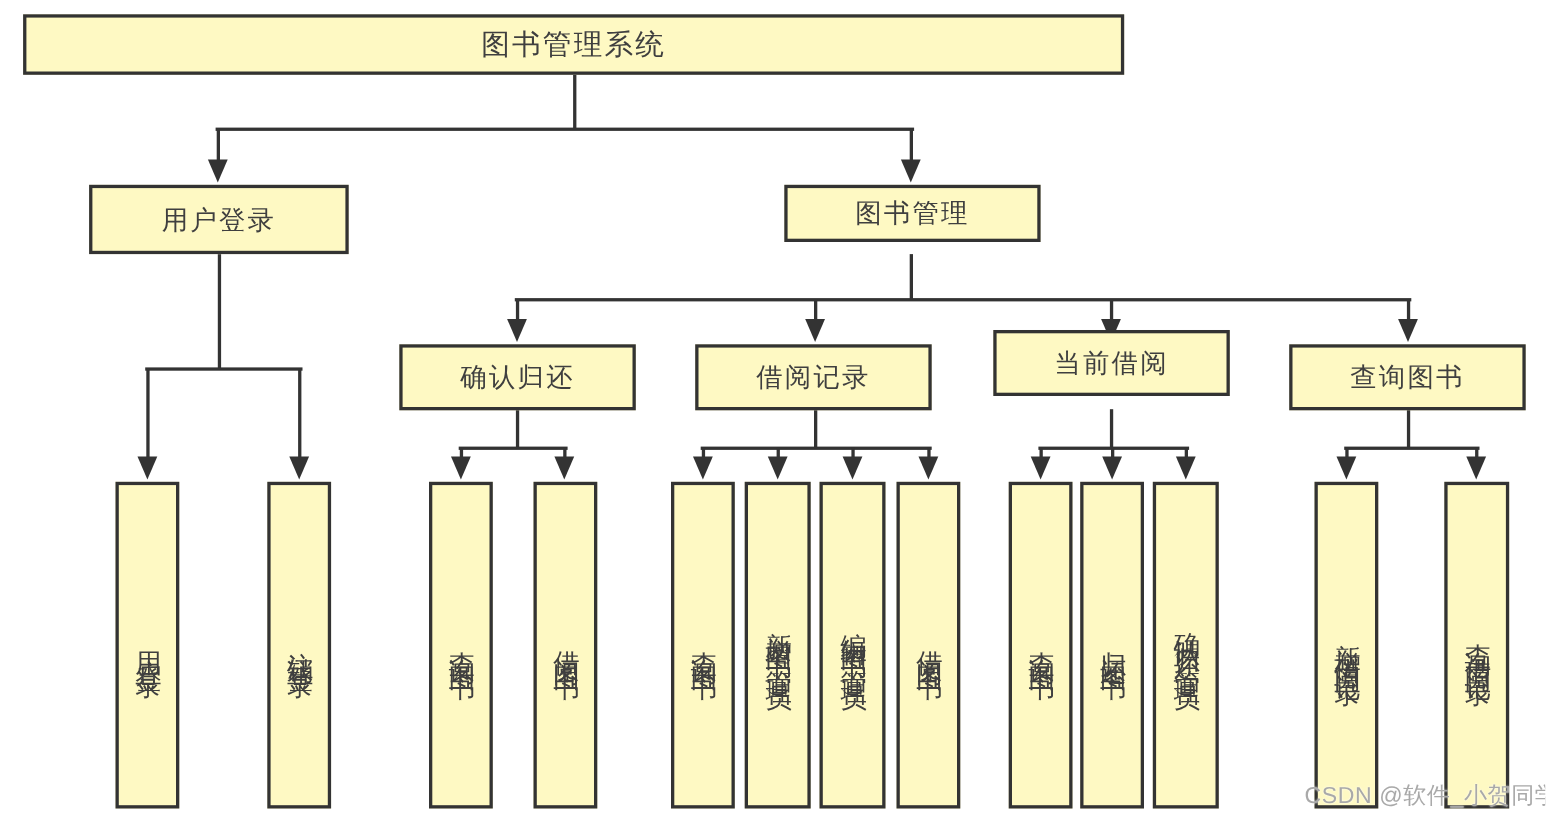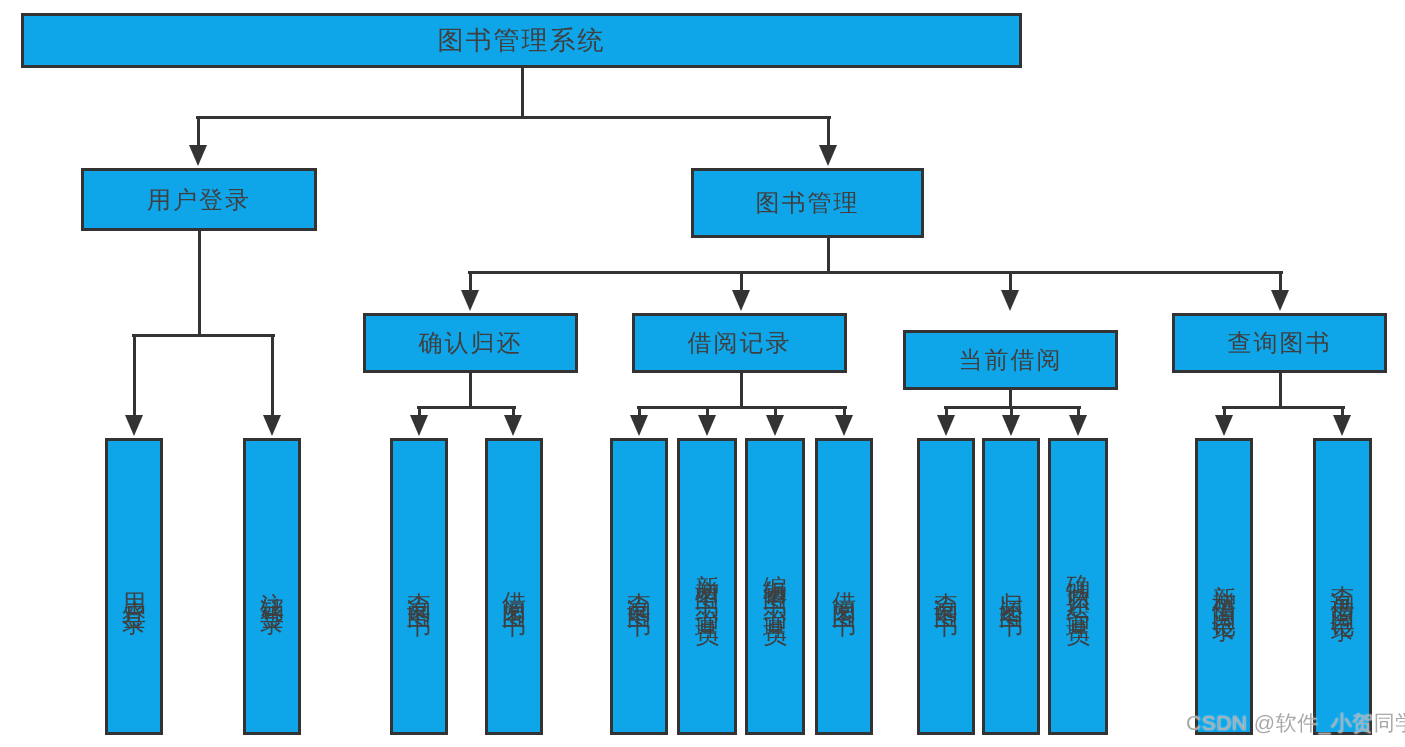--- a/index.html
+++ b/index.html
@@ -3,21 +3,21 @@
 <meta charset="utf-8">
 <style>
   html,body { margin:0; padding:0; background:#ffffff; }
   body { font-family: "Liberation Sans", sans-serif; }
   .stage {
     position:relative; width:1405px; height:747px;
     background:#ffffff; overflow:hidden;
   }
   .node {
     position:absolute; box-sizing:border-box;
-    border:3px solid #333333; background:#0ea5e9;
+    border:3px solid #333333; background:#fef9c3;
     display:flex; align-items:center; justify-content:center;
     color:#3f3f3f; font-size:24px; letter-spacing:2px;
     white-space:nowrap;
   }
   .node.root { font-size:26px; }
   .node.vertical {
     writing-mode:vertical-rl; text-orientation:mixed;
     font-size:24px; letter-spacing:7px; line-height:1;
     white-space:normal; padding:6px 0;
   }
@@ -87,24 +87,24 @@
     <div class="vline" style="left: 1010px; top: 407px; width: 3px; height: 10px; background: rgb(51, 51, 51);"></div>
     <div class="arrowhead" style="left: 1002px; top: 415px; border-top-color: rgb(51, 51, 51);"></div>
     <div class="vline" style="left: 1077px; top: 407px; width: 3px; height: 10px; background: rgb(51, 51, 51);"></div>
     <div class="arrowhead" style="left: 1069px; top: 415px; border-top-color: rgb(51, 51, 51);"></div>
     <div class="vline" style="left: 1223px; top: 407px; width: 3px; height: 10px; background: rgb(51, 51, 51);"></div>
     <div class="arrowhead" style="left: 1215px; top: 415px; border-top-color: rgb(51, 51, 51);"></div>
     <div class="vline" style="left: 1341px; top: 407px; width: 3px; height: 10px; background: rgb(51, 51, 51);"></div>
     <div class="arrowhead" style="left: 1333px; top: 415px; border-top-color: rgb(51, 51, 51);"></div>
     <div class="node root" style="left: 21px; top: 13px; width: 1001px; height: 55px; border-color: rgb(51, 51, 51); color: rgb(63, 63, 63);">图书管理系统</div>
     <div class="node" style="left: 81px; top: 168px; width: 236px; height: 63px; border-color: rgb(51, 51, 51); color: rgb(63, 63, 63);">用户登录</div>
-    <div class="node" style="left: 691px; top: 168px; width: 233px; height: 70px; border-color: rgb(51, 51, 51); color: rgb(63, 63, 63);">图书管理</div>
+    <div class="node" style="left: 713px; top: 168px; width: 233px; height: 52px; border-color: rgb(51, 51, 51); color: rgb(63, 63, 63);">图书管理</div>
     <div class="node" style="left: 363px; top: 313px; width: 215px; height: 60px; border-color: rgb(51, 51, 51); color: rgb(63, 63, 63);">确认归还</div>
     <div class="node" style="left: 632px; top: 313px; width: 215px; height: 60px; border-color: rgb(51, 51, 51); color: rgb(63, 63, 63);">借阅记录</div>
-    <div class="node" style="left: 903px; top: 330px; width: 215px; height: 60px; border-color: rgb(51, 51, 51); color: rgb(63, 63, 63); text-align: center;">当前借阅</div>
+    <div class="node" style="left: 903px; top: 300px; width: 215px; height: 60px; border-color: rgb(51, 51, 51); color: rgb(63, 63, 63); text-align: center;">当前借阅</div>
     <div class="node" style="left: 1172px; top: 313px; width: 215px; height: 60px; border-color: rgb(51, 51, 51); color: rgb(63, 63, 63);">查询图书</div>
     <div class="node vertical" style="left: 105px; top: 438px; width: 58px; height: 297px; border-color: rgb(51, 51, 51); color: rgb(63, 63, 63);">用户登录</div>
     <div class="node vertical" style="left: 243px; top: 438px; width: 58px; height: 297px; border-color: rgb(51, 51, 51); color: rgb(63, 63, 63);">注销登录</div>
     <div class="node vertical" style="left: 390px; top: 438px; width: 58px; height: 297px; border-color: rgb(51, 51, 51); color: rgb(63, 63, 63);">查询图书</div>
     <div class="node vertical" style="left: 485px; top: 438px; width: 58px; height: 297px; border-color: rgb(51, 51, 51); color: rgb(63, 63, 63);">借阅图书</div>
     <div class="node vertical" style="left: 610px; top: 438px; width: 58px; height: 297px; border-color: rgb(51, 51, 51); color: rgb(63, 63, 63);">查询图书</div>
     <div class="node vertical" style="left: 677px; top: 438px; width: 60px; height: 297px; border-color: rgb(51, 51, 51); color: rgb(63, 63, 63);">新增图书（管理员）</div>
     <div class="node vertical" style="left: 745px; top: 438px; width: 60px; height: 297px; border-color: rgb(51, 51, 51); color: rgb(63, 63, 63);">编辑图书（管理员）</div>
     <div class="node vertical" style="left: 815px; top: 438px; width: 58px; height: 297px; border-color: rgb(51, 51, 51); color: rgb(63, 63, 63);">借阅图书</div>
     <div class="node vertical" style="left: 917px; top: 438px; width: 58px; height: 297px; border-color: rgb(51, 51, 51); color: rgb(63, 63, 63);">查询图书</div>

